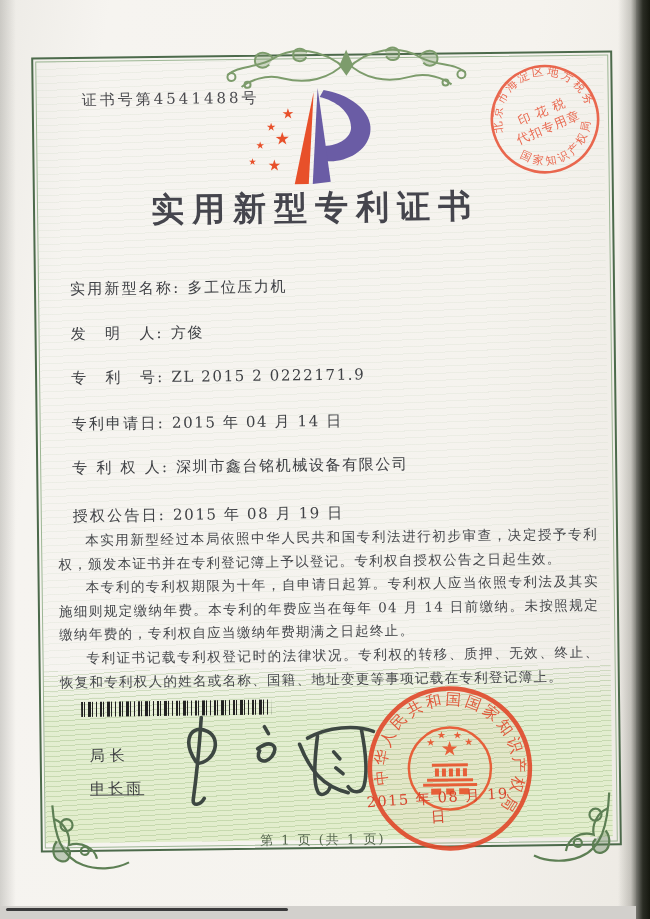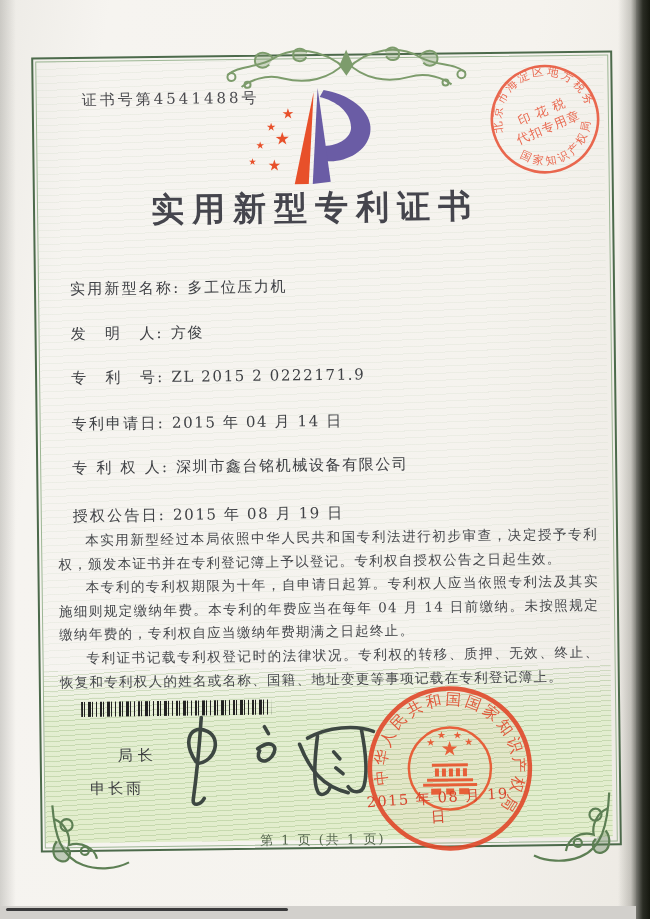--- a/index.html
+++ b/index.html
@@ -43,22 +43,22 @@
 
   .body-text{position:absolute;left:57px;top:526px;width:540px;color:#46484c;}
   .body-text p{margin:0;text-indent:2em;font-size:13.5px;line-height:23.6px;
          letter-spacing:1.3px;text-align:justify;}
 
   .barcode{position:absolute;left:78px;top:699px;width:190px;height:15px;
          background:repeating-linear-gradient(90deg,#222 0 2px,rgba(0,0,0,0) 2px 3px,#222 3px 4px,
            rgba(0,0,0,0) 4px 7px,#222 7px 10px,rgba(0,0,0,0) 10px 11px,#222 11px 12px,
            rgba(0,0,0,0) 12px 15px,#222 15px 16px,rgba(0,0,0,0) 16px 19px);}
 
-  .director-title{position:absolute;left:86px;top:744px;font-size:15px;letter-spacing:5px;color:#3c3e40;margin-left:28px;}
-  .director-name{position:absolute;left:86px;top:777px;font-size:15px;letter-spacing:3px;color:#3c3e40;}
+  .director-title{position:absolute;left:86px;top:744px;font-size:15px;letter-spacing:5px;color:#3c3e40;}
+  .director-name{position:absolute;left:86px;top:777px;font-size:15px;letter-spacing:3px;color:#3c3e40;text-decoration:underline;}
 
   .signature{position:absolute;left:158px;top:710px;width:215px;height:102px;}
   .seal{position:absolute;left:357px;top:681px;width:178px;height:178px;}
   .seal-date{position:absolute;left:358px;top:790px;width:152px;text-align:center;
          color:#d8442c;font-size:14.5px;letter-spacing:1.5px;transform:rotate(-3deg);}
 
   .footer{position:absolute;left:0;top:831px;width:636px;text-align:center;
          font-size:13px;letter-spacing:2px;color:#57684f;}
 
   .topstamp{position:absolute;left:487px;top:60px;width:124px;height:124px;transform:rotate(-22deg);}

